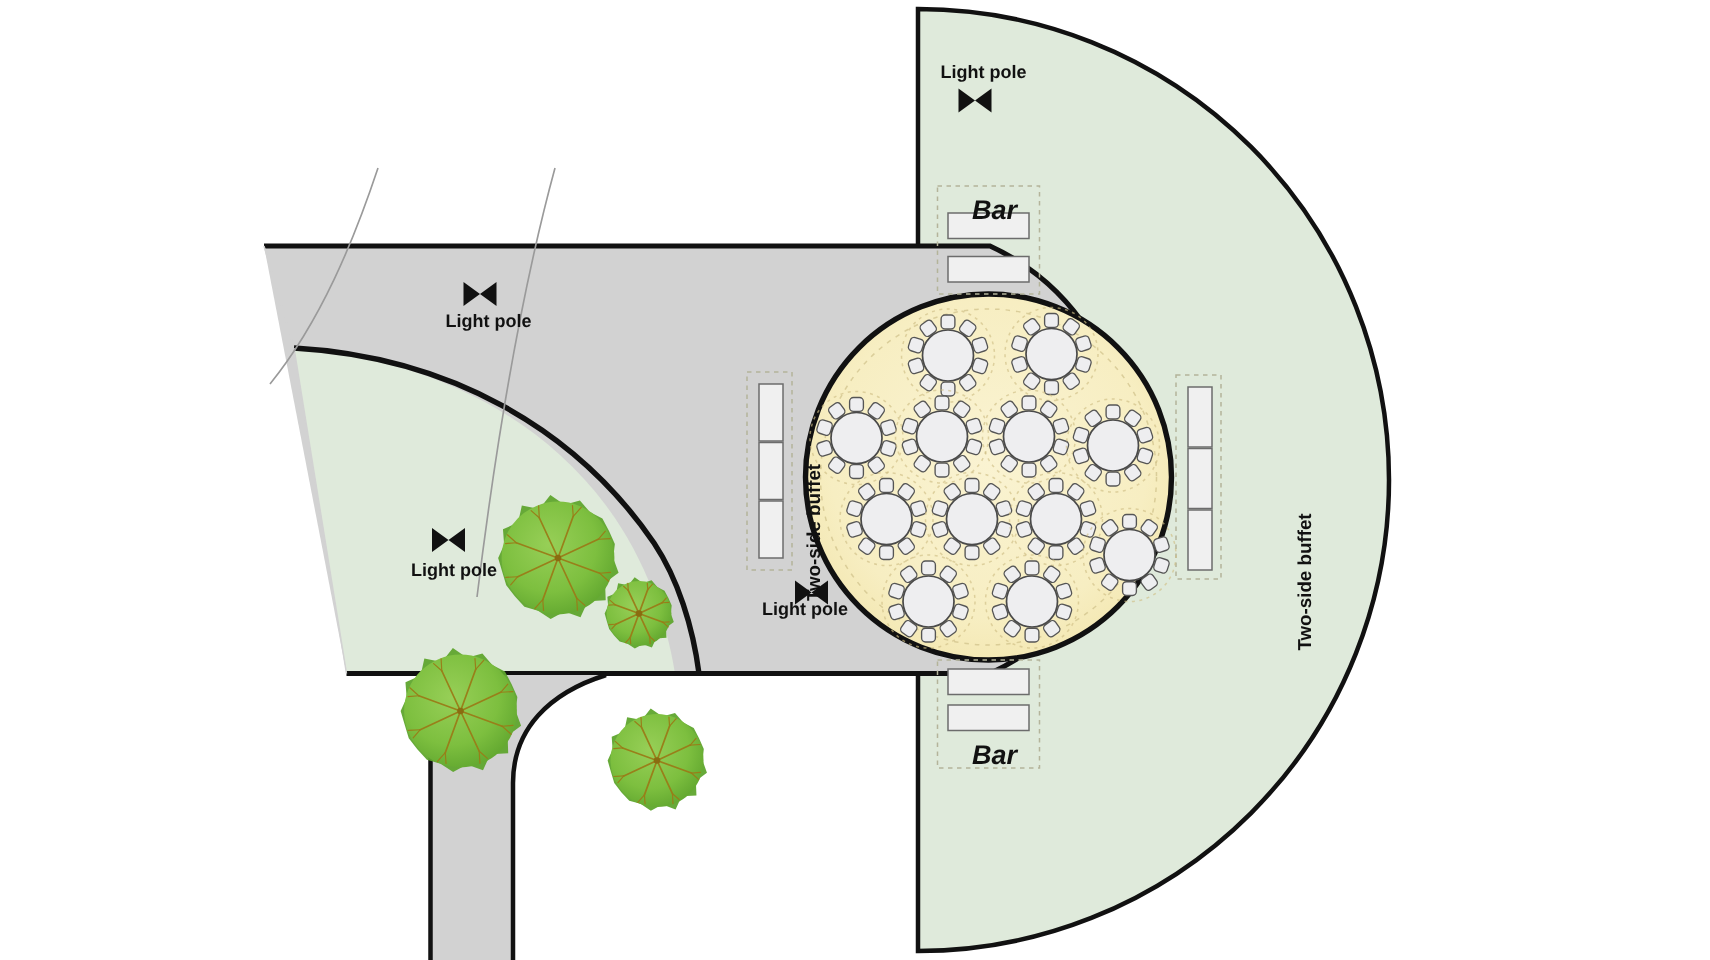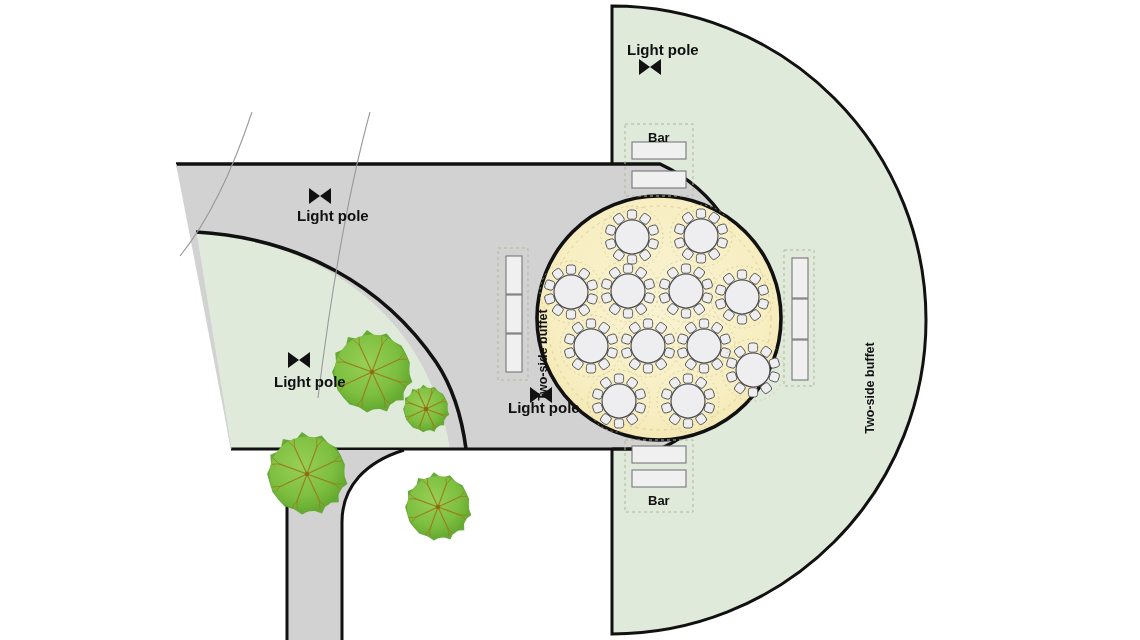--- a/index.html
+++ b/index.html
@@ -1,22 +1,22 @@
 <!DOCTYPE html>
 <html><head>
 <meta charset="utf-8">
 <style>
   html,body{margin:0;padding:0;background:#ffffff;}
   body{width:1140px;height:640px;overflow:hidden;
        font-family:"Liberation Sans","DejaVu Sans",sans-serif;}
   #stage{position:relative;width:1140px;height:640px;background:#fff;}
   svg#plan{position:absolute;left:0;top:0;width:1140px;height:640px;display:block;}
   .lbl{position:absolute;font-weight:bold;color:#111;white-space:nowrap;}
-  .lbl-lp{font-size:15px;}
-  .lbl-bar{font-size:13px;}
+  .lbl-lp{font-size:12px;}
+  .lbl-bar{font-size:18px;font-style:italic;}
   .lbl-buf{font-size:12.5px;font-weight:bold;}
 </style>
 </head>
 <body>
 
 <div id="stage">
 
   <svg id="plan" viewBox="0 0 1140 640">
     <defs>
 

